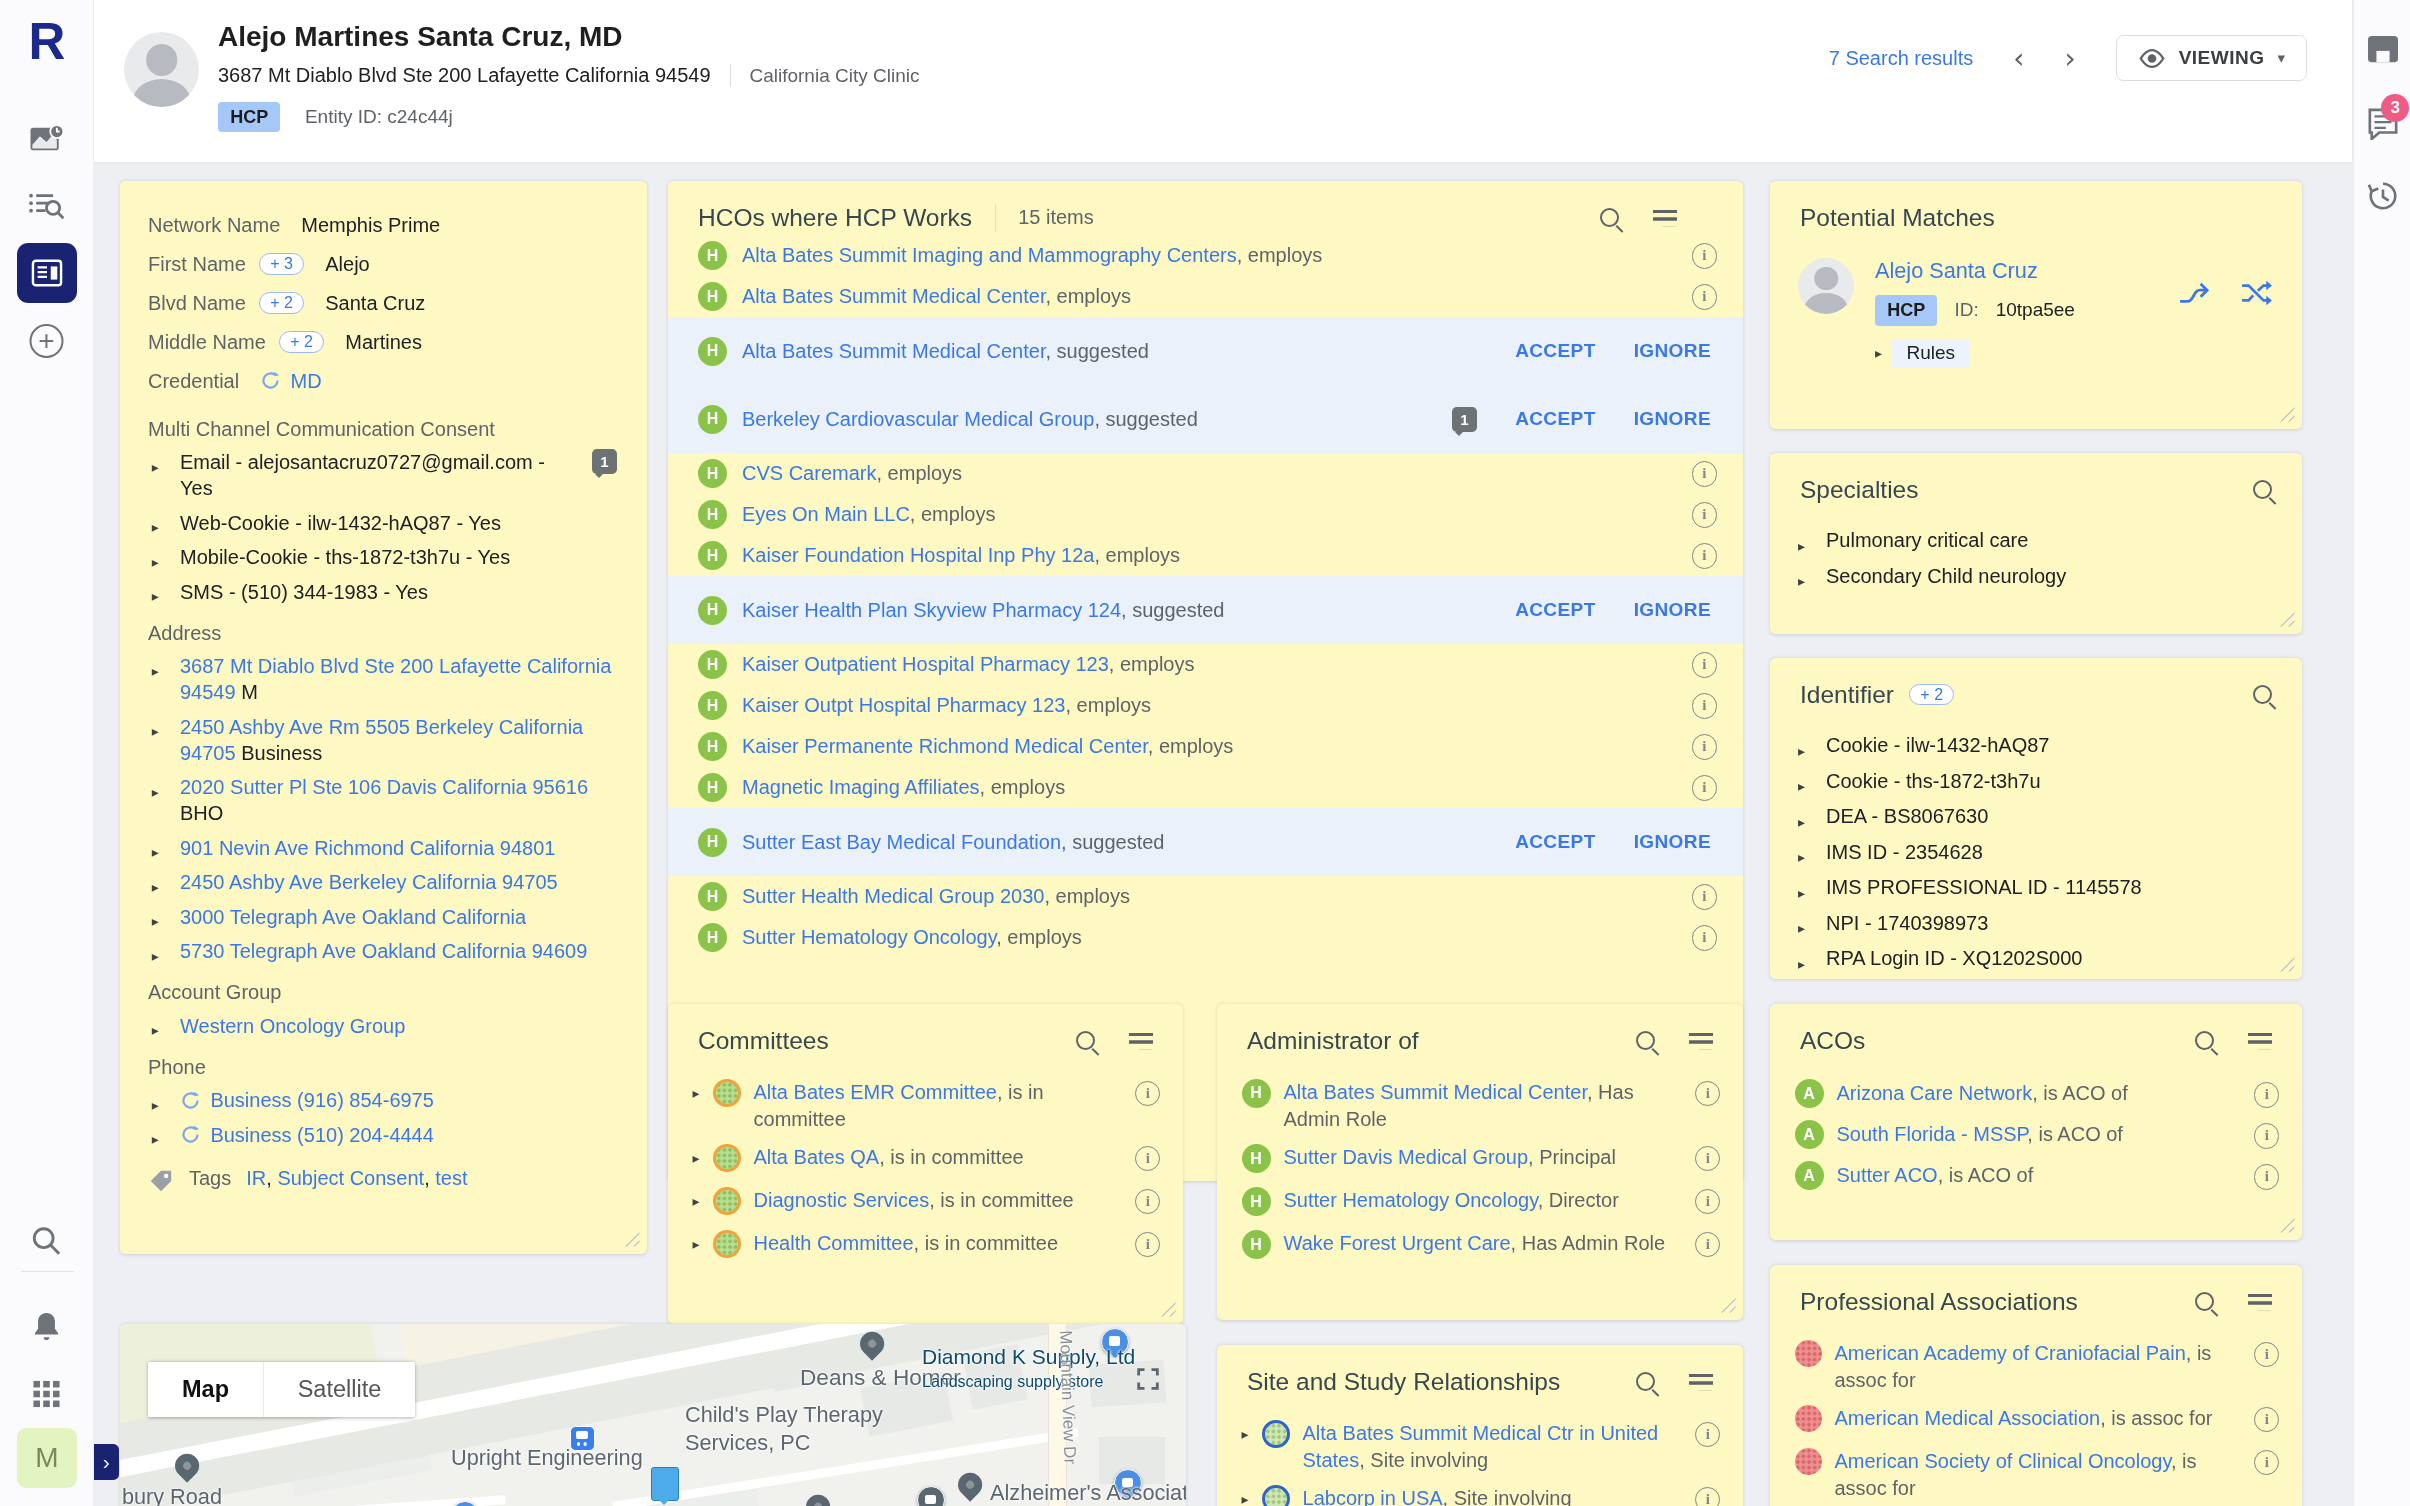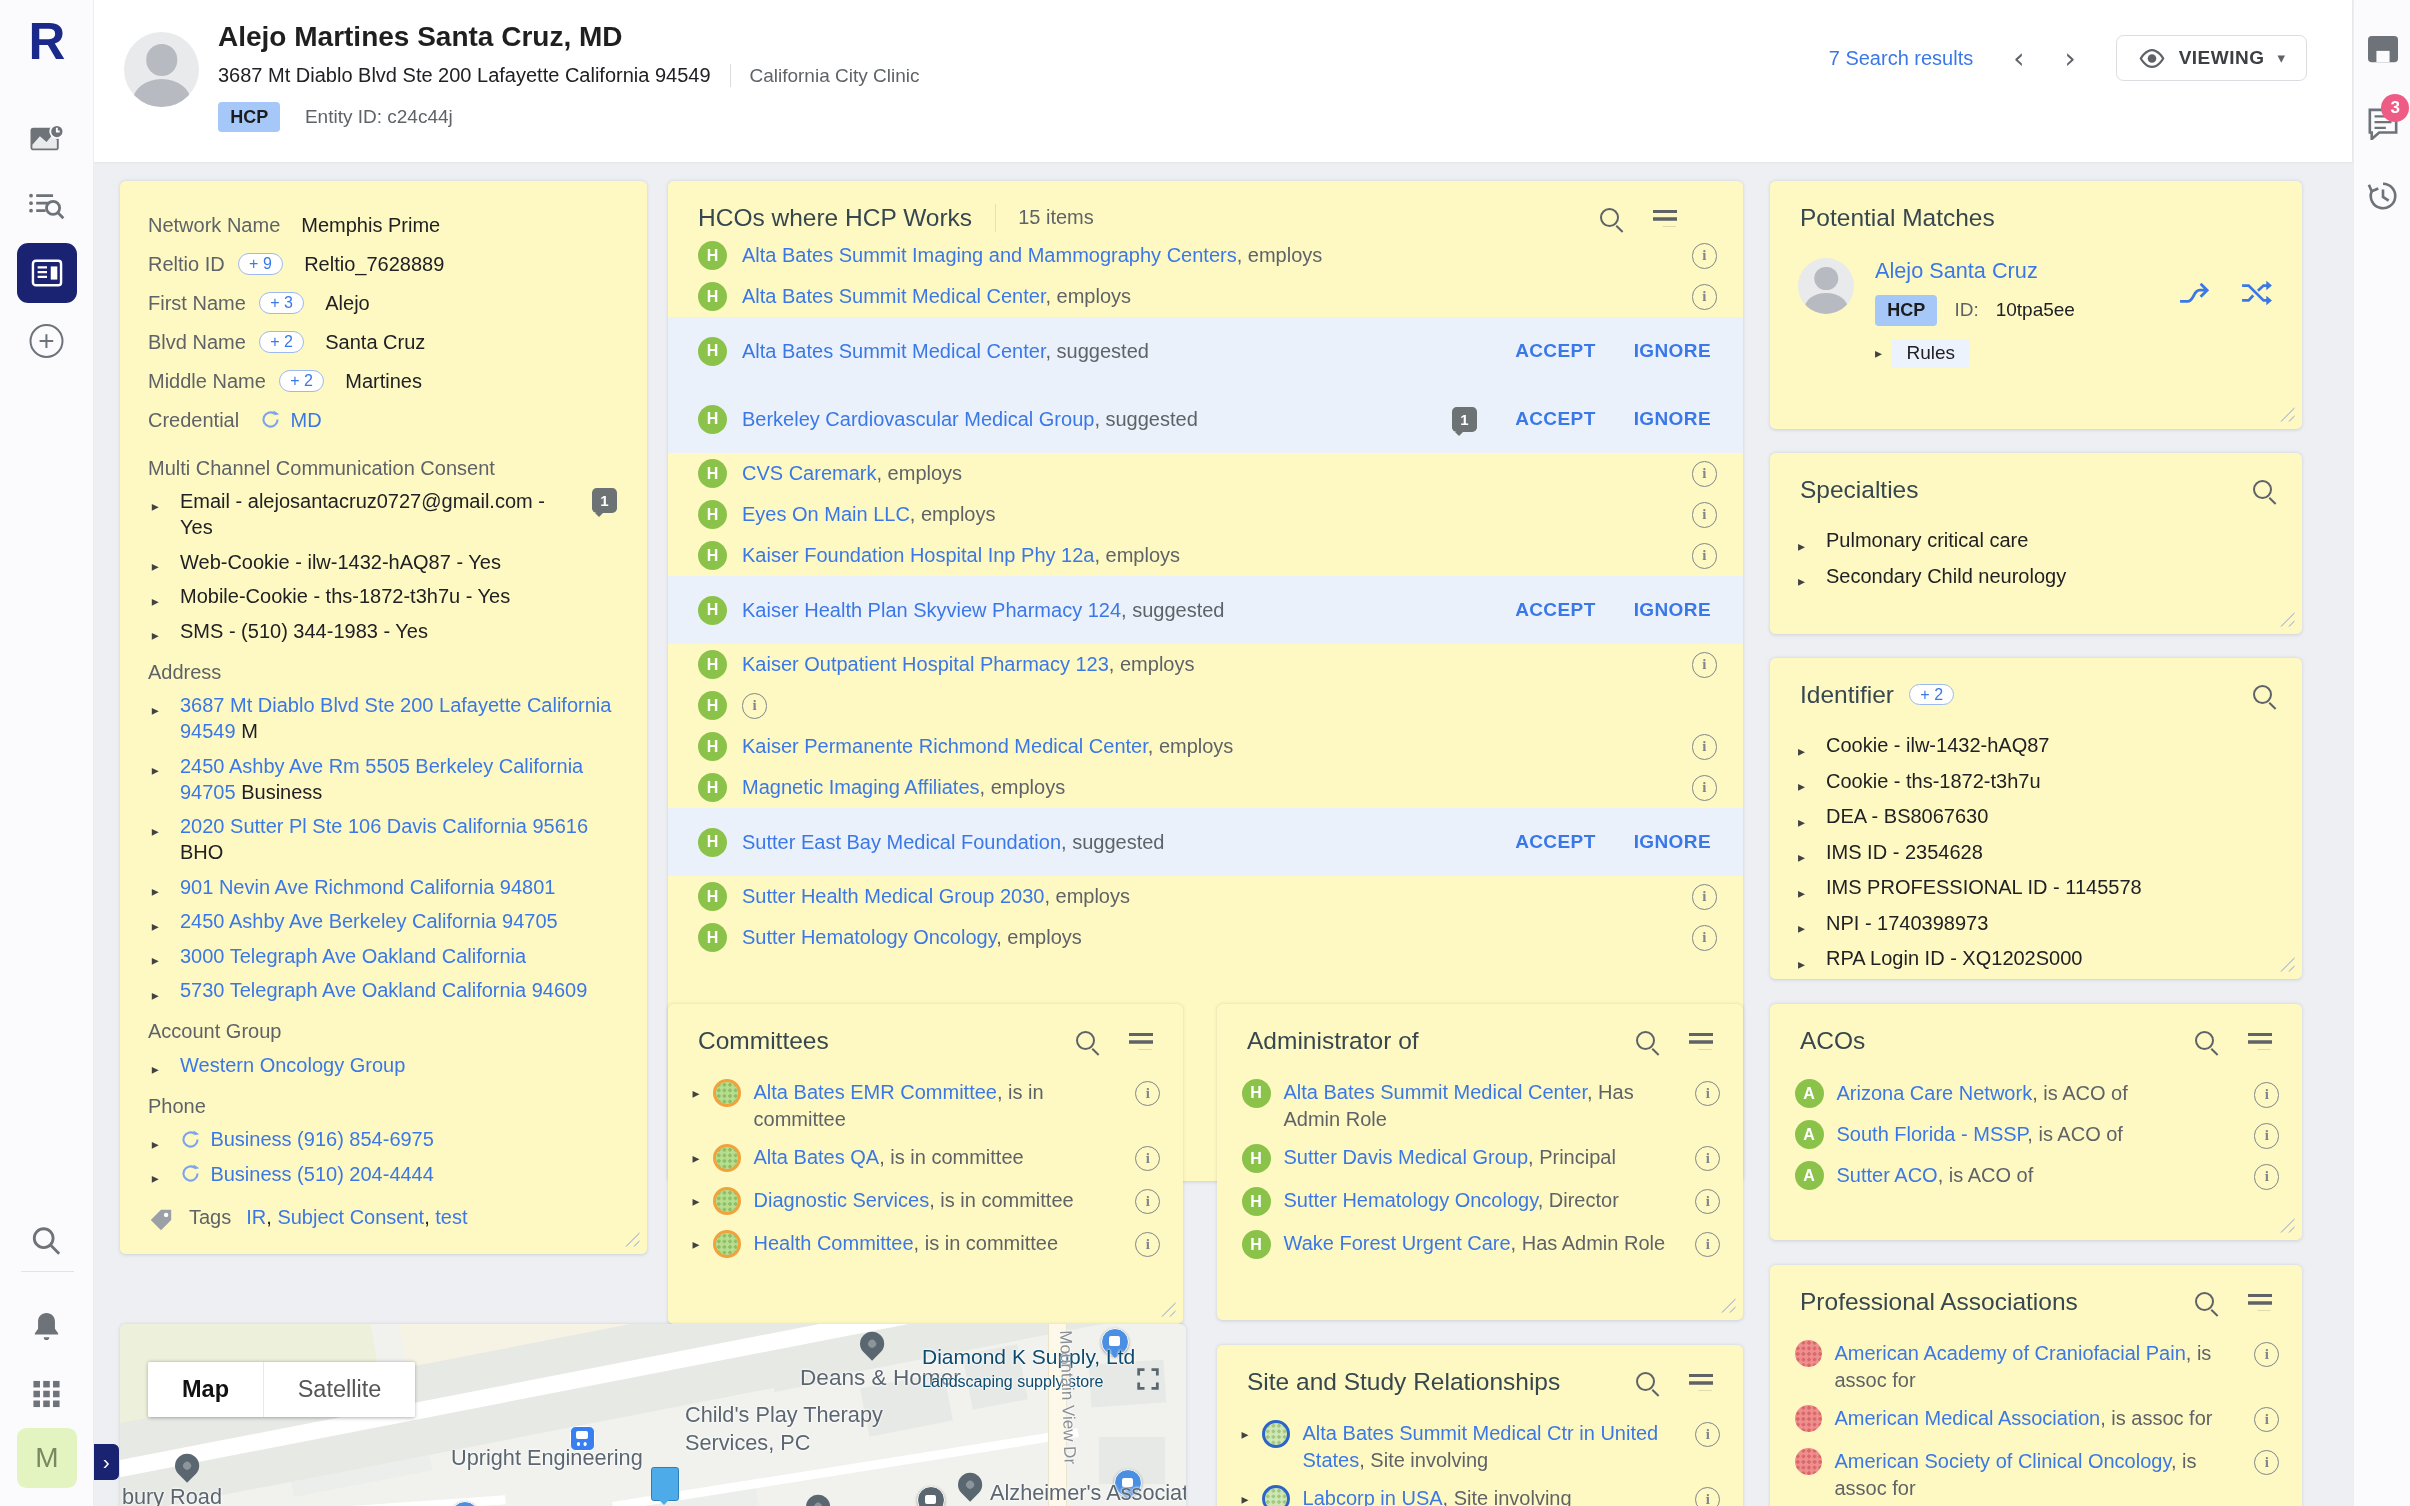--- a/index.html
+++ b/index.html
@@ -295,25 +295,20 @@
   </header>
 
   <div class="main">
 
     <section class="card profile-card">
       <div class="f-row">
           <span class="f-label">Network Name</span>
           <span class="f-val">Memphis Prime</span>
         </div>
       <div class="f-row">
-          <span class="f-label">Reltio ID</span>
-          <span class="pill">+ 9</span>
-          <span class="f-val">Reltio_7628889</span>
-        </div>
-      <div class="f-row">
           <span class="f-label">First Name</span>
           <span class="pill">+ 3</span>
           <span class="f-val">Alejo</span>
         </div>
       <div class="f-row">
           <span class="f-label">Blvd Name</span>
           <span class="pill">+ 2</span>
           <span class="f-val">Santa Cruz</span>
         </div>
       <div class="f-row">
@@ -431,20 +426,21 @@
             <span class="act-lnk">IGNORE</span>
           </span>
         </div>
       <div class="row">
           <span class="ent">H</span>
           <span class="txt"><span class="lnk">Kaiser Outpatient Hospital Pharmacy 123</span><span class="rel">, employs</span></span>
           <span class="ic-info"></span>
         </div>
       <div class="row">
           <span class="ent">H</span>
+          <span class="txt"><span class="lnk">Kaiser Outpt Hospital Pharmacy 123</span><span class="rel">, employs</span></span>
           <span class="ic-info"></span>
         </div>
       <div class="row">
           <span class="ent">H</span>
           <span class="txt"><span class="lnk">Kaiser Permanente Richmond Medical Center</span><span class="rel">, employs</span></span>
           <span class="ic-info"></span>
         </div>
       <div class="row">
           <span class="ent">H</span>
           <span class="txt"><span class="lnk">Magnetic Imaging Affiliates</span><span class="rel">, employs</span></span>

